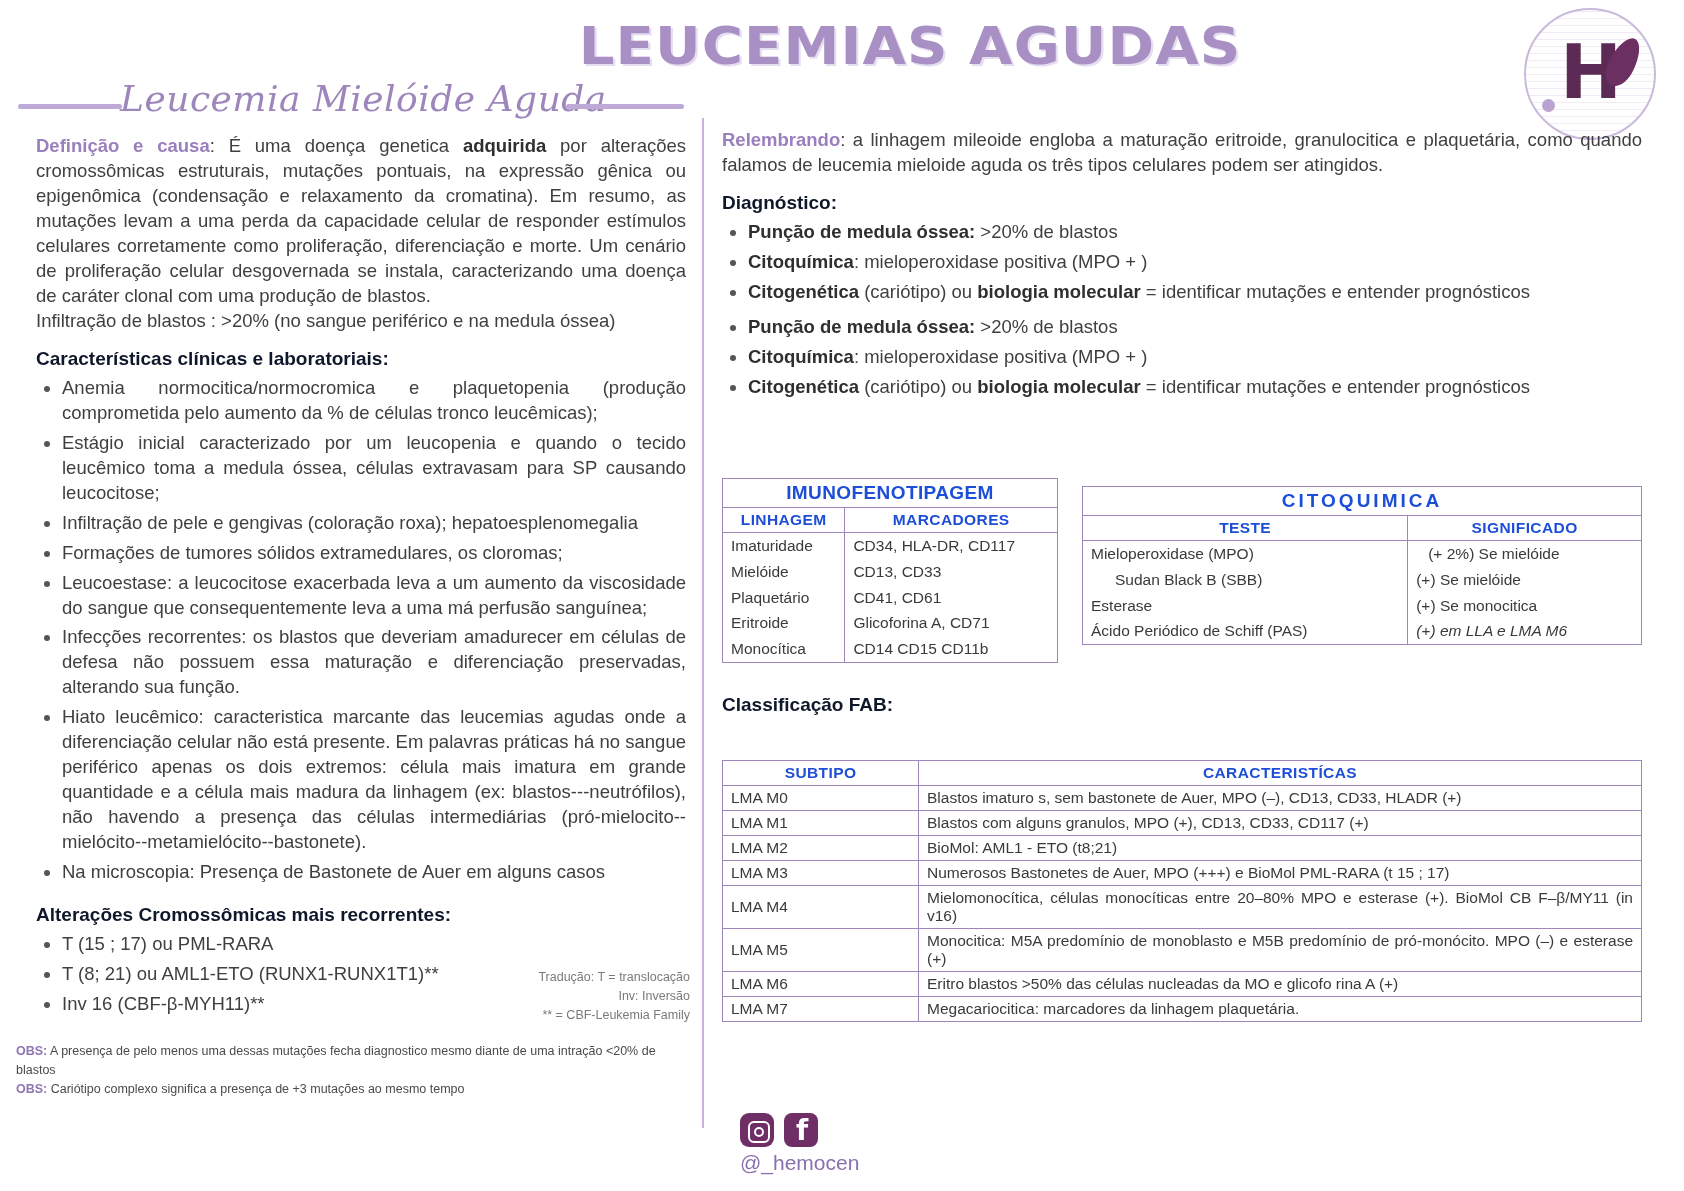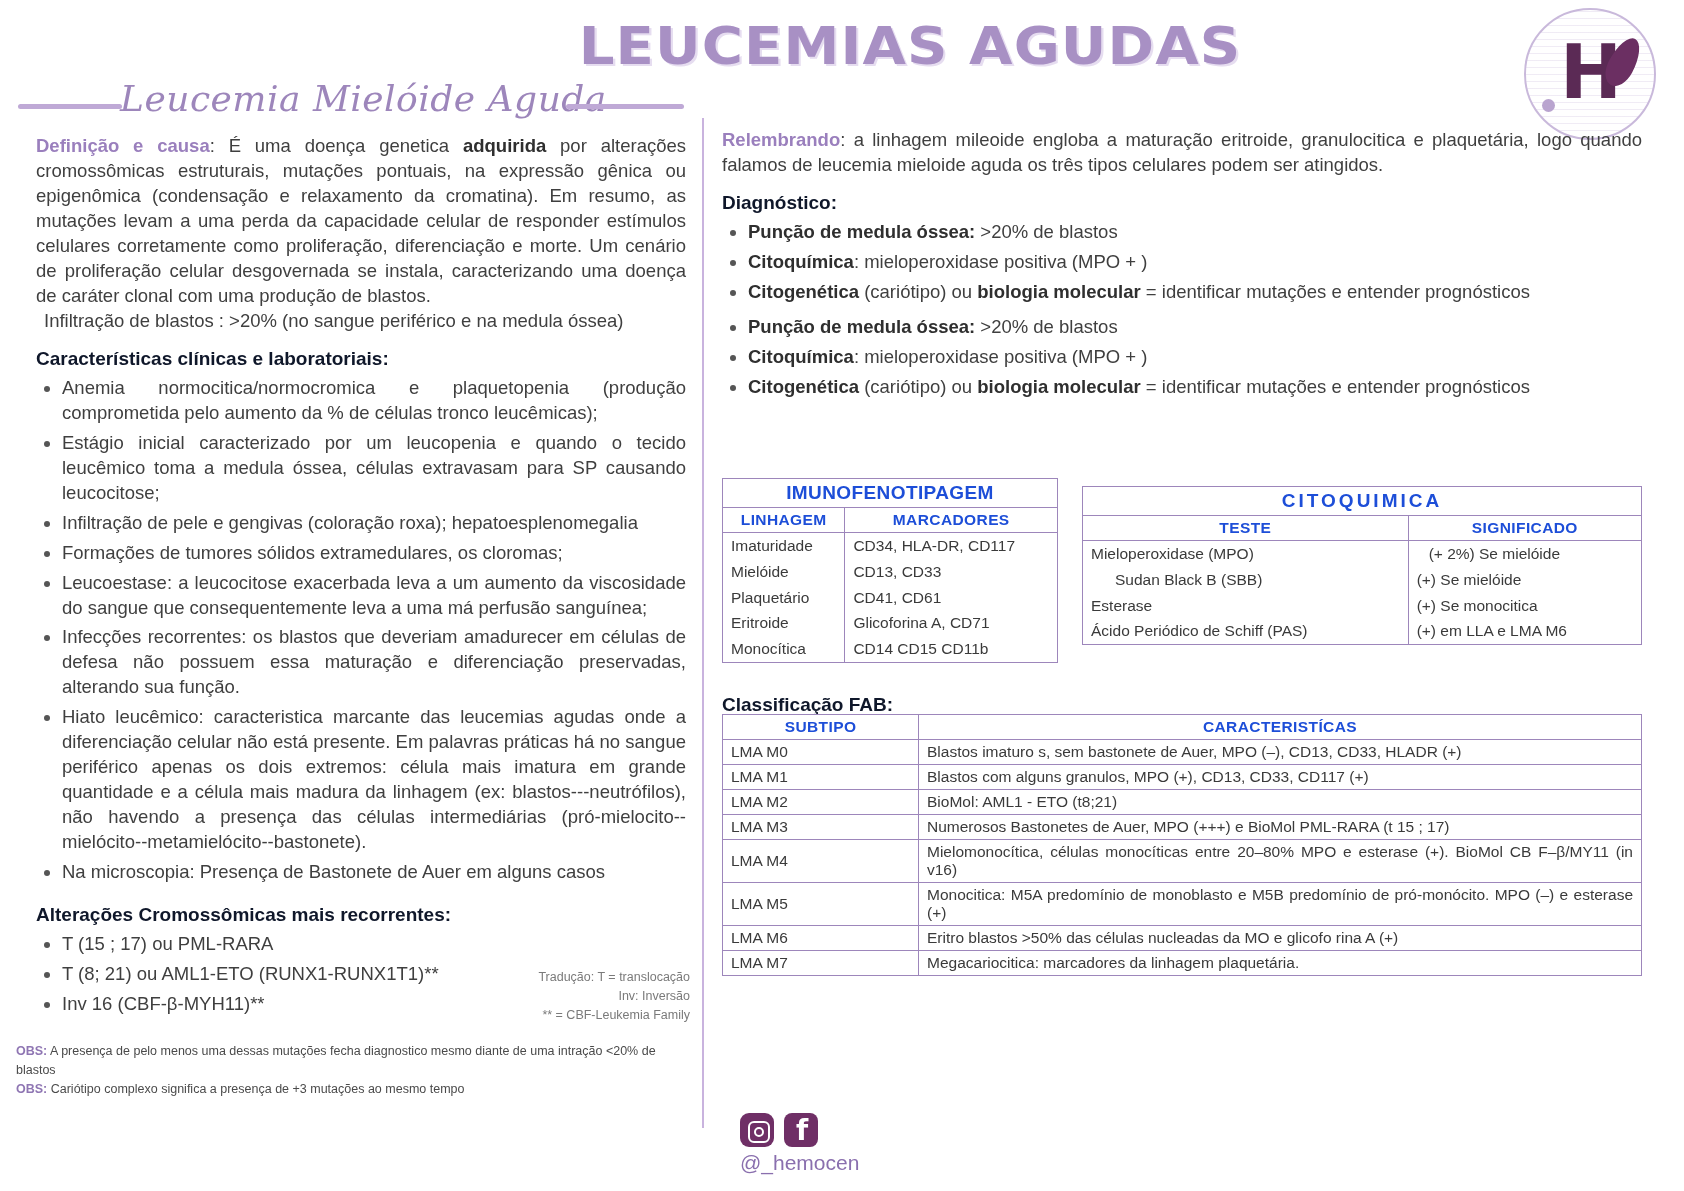--- a/index.html
+++ b/index.html
@@ -107,21 +107,21 @@
   .tbl { width:100%; font-size:15.5px; }
   .tbl .hd {
     color:#1d4ed8; font-weight:bold; text-align:center;
     letter-spacing:.4px;
   }
   .bordered, .bordered th, .bordered td { border:1px solid #9d86bb; }
   .bordered th, .bordered td { padding:3px 8px; }
 
   .t-imuno { position:absolute; left:722px; top:478px; width:336px; }
   .t-cito  { position:absolute; left:1082px; top:486px; width:560px; }
-  .t-fab   { position:absolute; left:722px; top:714px; width:920px; }
+  .t-fab   { position:absolute; left:722px; top:760px; width:920px; }
 
   .title-cell { font-size:19px; padding:6px 4px; }
   .fab-sub { width:196px; padding-left:12px; }
   .fab-char{ padding-left:14px; }
   .cl-fab-label { position:absolute; left:722px; top:694px; }
 
   .t-imuno td, .t-cito td { line-height:1.28; }
   .nowrap { white-space:nowrap; }
 </style>
 </head>
@@ -143,21 +143,21 @@
   <div class="sub-title">Leucemia Mielóide Aguda</div>
   <div class="rule-right"></div>
 
   <div class="divider"></div>
 
   <div class="col-left">
 
     <p class="body">
       <span class="lead-label">Definição e causa</span><span>: É uma doença genetica </span><b class="strong">adquirida</b><span> por alterações cromossômicas estruturais, mutações pontuais, na expressão gênica ou epigenômica (condensação e relaxamento da cromatina). Em resumo, as mutações levam a uma perda da capacidade celular de responder estímulos celulares corretamente como proliferação, diferenciação e morte. Um cenário de proliferação celular desgovernada se instala, caracterizando uma doença de caráter clonal com uma produção de blastos.</span>
     </p>
-    <p class="body" style="text-align:left;margin-left:8px;">Infiltração de blastos : &gt;20% (no sangue periférico e na medula óssea)</p>
+    <p class="body" style="text-align:left;">Infiltração de blastos : &gt;20% (no sangue periférico e na medula óssea)</p>
 
     <div class="gap"></div>
 
     <div class="h-purple">Características clínicas e laboratoriais:</div>
     <ul class="bul">
       <li class="body"> Anemia normocitica/normocromica  e plaquetopenia (produção comprometida pelo aumento da % de células tronco leucêmicas);</li>
       <li class="body"> Estágio inicial caracterizado por um leucopenia e quando o tecido leucêmico toma a medula óssea, células extravasam para SP causando leucocitose;</li>
       <li class="body">Infiltração de pele e gengivas (coloração roxa); hepatoesplenomegalia</li>
       <li class="body">Formações de tumores sólidos extramedulares, os cloromas;</li>
       <li class="body">Leucoestase: a leucocitose exacerbada leva a um aumento da viscosidade do sangue que consequentemente leva a  uma má perfusão sanguínea;</li>
@@ -187,21 +187,21 @@
       <span class="obs-tag">OBS:</span><span> A presença de pelo menos uma dessas mutações fecha diagnostico mesmo diante de uma intração &lt;20% de blastos</span>
     </div>
     <div class="obs-line">
       <span class="obs-tag">OBS:</span><span> Cariótipo complexo significa a presença de +3 mutações ao mesmo tempo</span>
     </div>
   </div>
 
   <div class="col-right">
 
     <p class="body">
-      <span class="lead-label">Relembrando</span><span>: a linhagem mileoide engloba a maturação eritroide, granulocitica e plaquetária, logo quando falamos de leucemia mieloide aguda os três tipos celulares podem ser atingidos.</span>
+      <span class="lead-label">Relembrando</span><span>: a linhagem mileoide engloba a maturação eritroide, granulocitica e plaquetária, como quando falamos de leucemia mieloide aguda os três tipos celulares podem ser atingidos.</span>
     </p>
 
     <div class="gap"></div>
 
     <div class="h-purple">Diagnóstico:</div>
 
     <ul class="bul">
       <li class="body">
         <b class="strong">Punção de medula óssea:</b><span> &gt;20% de blastos</span>
       </li>
@@ -274,21 +274,21 @@
     <tr>
       <td style="border-top:none;border-bottom:none;padding-left:32px;">Sudan Black B (SBB)</td>
       <td style="border-top:none;border-bottom:none;">(+) Se mielóide</td>
     </tr>
     <tr>
       <td style="border-top:none;border-bottom:none;">Esterase</td>
       <td style="border-top:none;border-bottom:none;">(+) Se monocitica</td>
     </tr>
     <tr>
       <td style="border-top:none;">Ácido Periódico de Schiff (PAS)</td>
-      <td style="border-top:none;">(+) em LLA e LMA M6</td>
+      <td style="border-top:none;font-style:italic;">(+) em LLA e LMA M6</td>
     </tr>
   </tbody>
     </table>
 
   <div class="h-purple cl-fab-label">Classificação FAB:</div>
 
   <table class="tbl bordered t-fab">
     <tbody>
         <tr>
       <th class="hd fab-sub">SUBTIPO</th>

